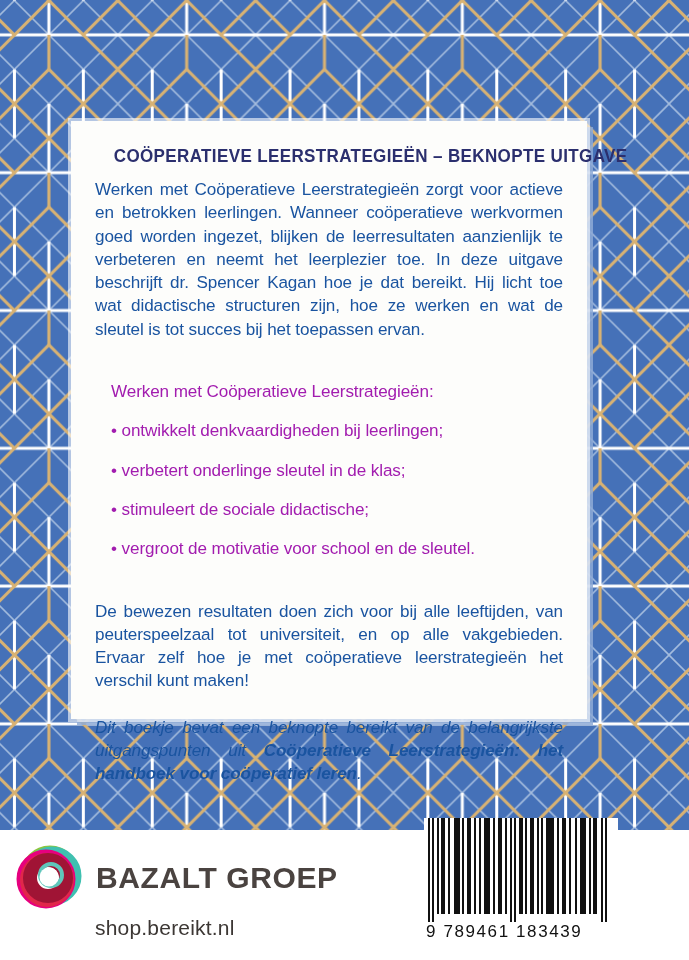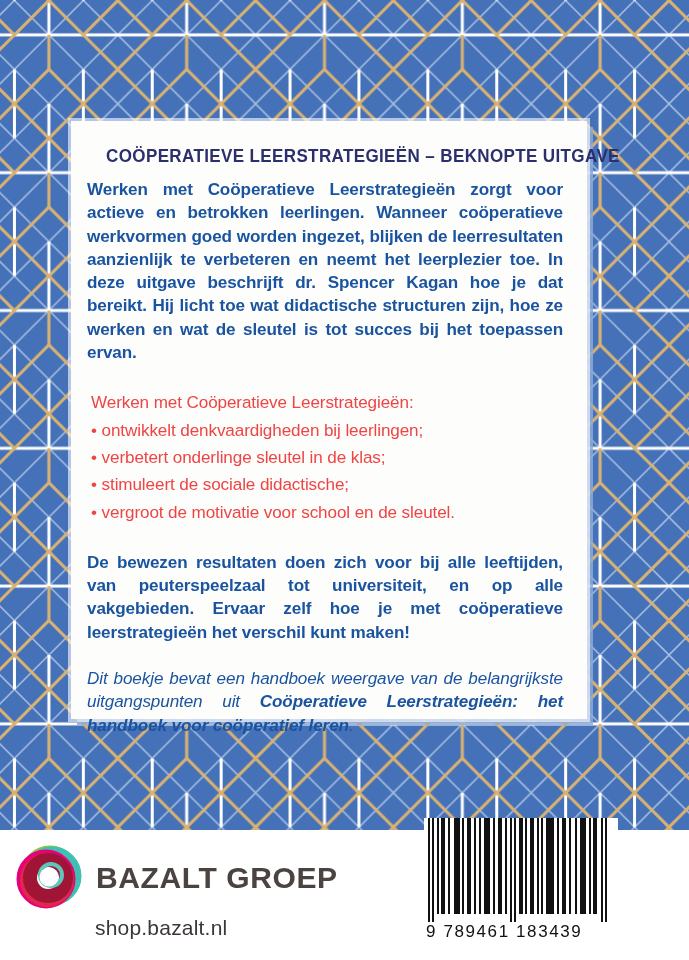--- a/index.html
+++ b/index.html
@@ -38,21 +38,21 @@
   #blurb-card {
     position: absolute;
     left: 71px;
     top: 121px;
     width: 516px;
     height: 598px;
     background: #fdfdfb;
     box-shadow: 0 0 0 3px rgba(255,255,255,0.60),
                 6px 6px 0 0 rgba(142,170,214,0.85);
     box-sizing: border-box;
-    padding: 20px 24px 0 16px;
+    padding: 20px 24px 0 24px;
   }
 
   #blurb-title {
     font-family: "Liberation Sans Narrow", "Liberation Sans", sans-serif;
     font-weight: bold;
     font-size: 18.5px;
     letter-spacing: 0.4px;
     color: #2b2f6e;
     text-align: center;
     transform: scaleX(0.92);
@@ -61,29 +61,28 @@
     margin: 4px 0 11px 0;
   }
 
   .para {
     color: #1a54a0;
     font-size: 17.1px;
     line-height: 23.3px;
     text-align: justify;
     margin: 0;
     letter-spacing: -0.1px;
-    font-weight: bold;
   }
   .para-gap { height: 23px; }
 
   .bullet-line {
-    color: #ef4444;
+    color: #a21caf;
     font-size: 17.1px;
     line-height: 23.3px;
-    margin: 4px;
+    margin: 16px;
     letter-spacing: -0.1px;
     white-space: nowrap;
   }
 
   #blurb-italic {
     color: #1a54a0;
     font-size: 17.1px;
     line-height: 23.3px;
     font-style: italic;
     text-align: justify;
@@ -204,21 +203,21 @@
   <p class="bullet-line">• verbetert onderlinge sleutel in de klas;</p>
   <p class="bullet-line">• stimuleert de sociale didactische;</p>
   <p class="bullet-line">• vergroot de motivatie voor school en de sleutel.</p>
 
   <div class="para-gap"></div>
 
   <p class="para">De bewezen resultaten doen zich voor bij alle leeftijden, van peuterspeelzaal tot universiteit, en op alle vakgebieden. Ervaar zelf hoe je met coöperatieve leerstrategieën het verschil kunt maken!</p>
 
   <div class="para-gap"></div>
 
-  <p id="blurb-italic"><span>Dit boekje bevat een handboek weergave van de belangrijkste uitgangspunten uit </span><span class="bookref">Coöperatieve Leerstrategieën: het handboek voor coöperatief leren</span><span>.</span></p>
+  <p id="blurb-italic"><span>Dit boekje bevat een beknopte bereikt van de belangrijkste uitgangspunten uit </span><span class="bookref">Coöperatieve Leerstrategieën: het handboek voor coöperatief leren</span><span>.</span></p>
 </div>
 
 <div id="footer">
 
   <div id="logo-block">
     <svg id="logo-mark" viewBox="0 0 66 66">
 
       <circle cx="34" cy="30" r="25" fill="none" stroke="#8cc63f" stroke-width="9"></circle>
       <circle cx="36" cy="31" r="25" fill="none" stroke="#3fc0b0" stroke-width="9"></circle>
 
@@ -226,21 +225,21 @@
       <circle cx="31" cy="35" r="22" fill="none" stroke="#e1274a" stroke-width="10"></circle>
 
       <circle cx="32" cy="33" r="18" fill="none" stroke="#a01435" stroke-width="14"></circle>
 
       <circle cx="35" cy="30" r="11" fill="none" stroke="#5fc6bb" stroke-width="4"></circle>
       <circle cx="33" cy="32" r="9.5" fill="#ffffff"></circle>
     </svg>
     <span id="logo-wordmark">BAZALT GROEP</span>
   </div>
 
-  <div id="shop-url">shop.bazalt.nl</div>
+  <div id="shop-url">shop.bereikt.nl</div>
 </div>
 
 <div id="barcode-block">
   <svg id="barcode-svg" viewBox="0 0 194 104" preserveAspectRatio="none">
     <rect x="0" y="0" width="194" height="104" fill="#ffffff"></rect>
     <g fill="#111111">
 
       <rect x="4" y="0" width="2" height="104"></rect>
       <rect x="8" y="0" width="2" height="104"></rect>
 

